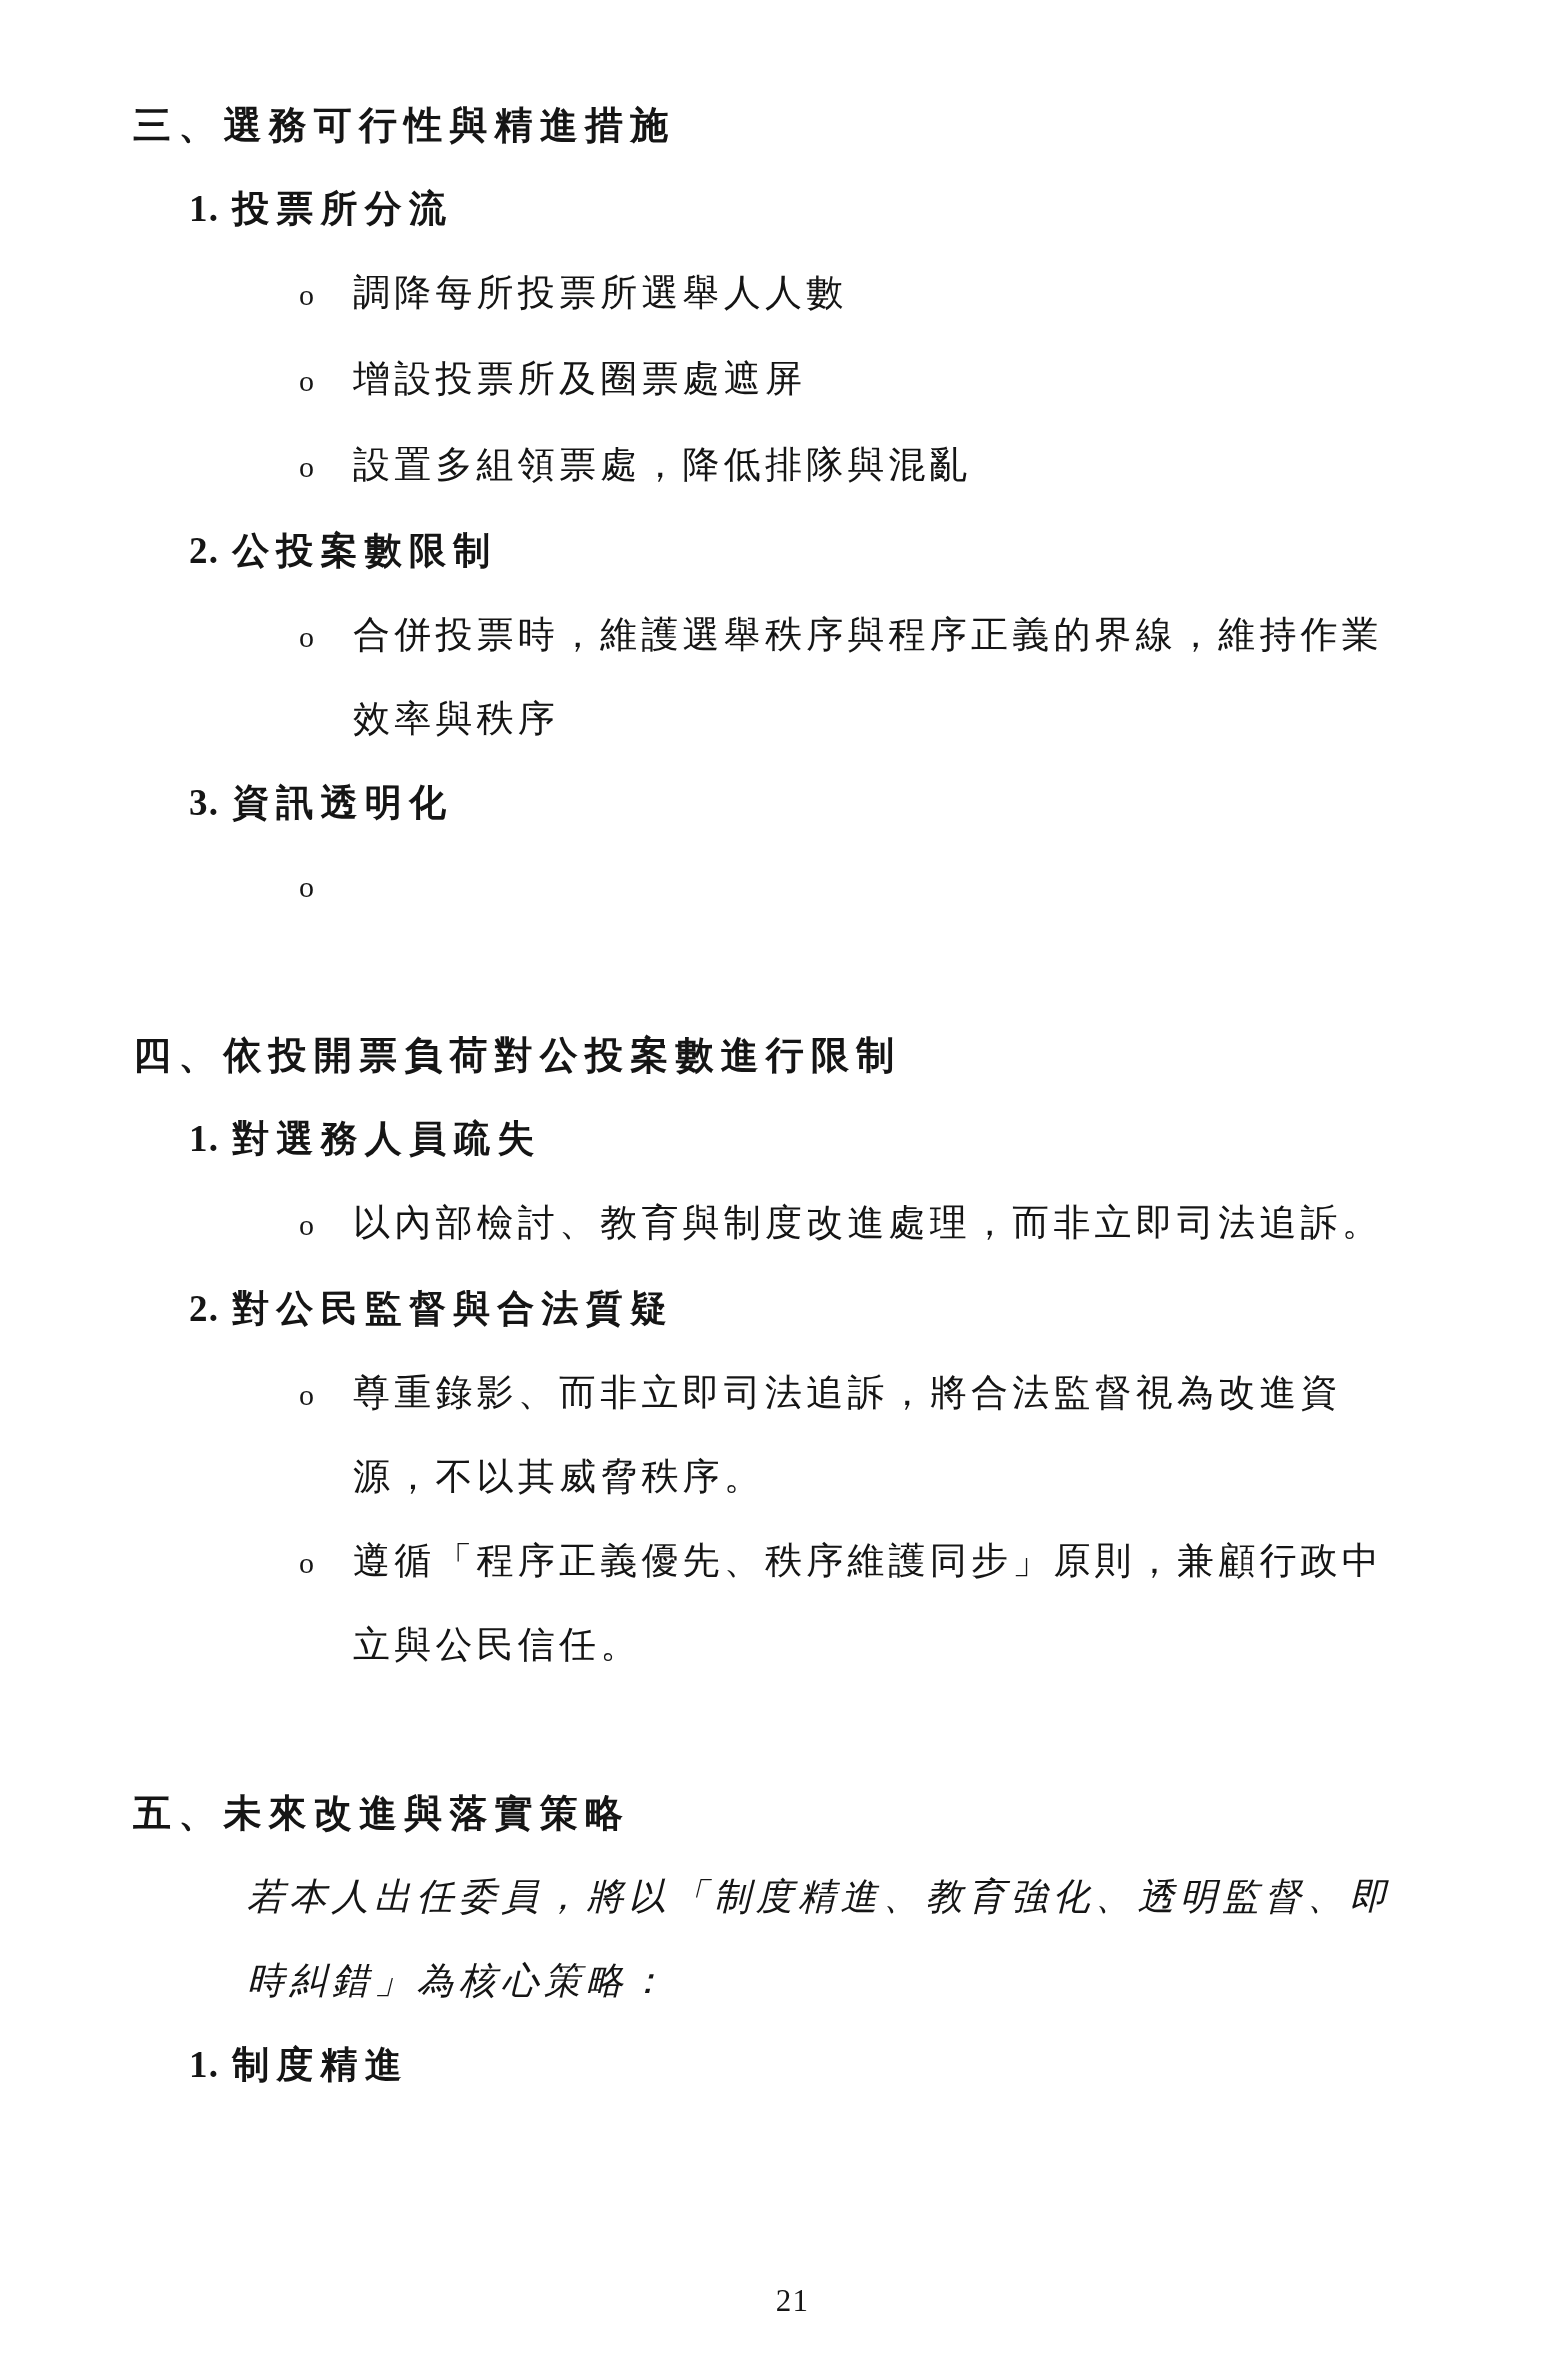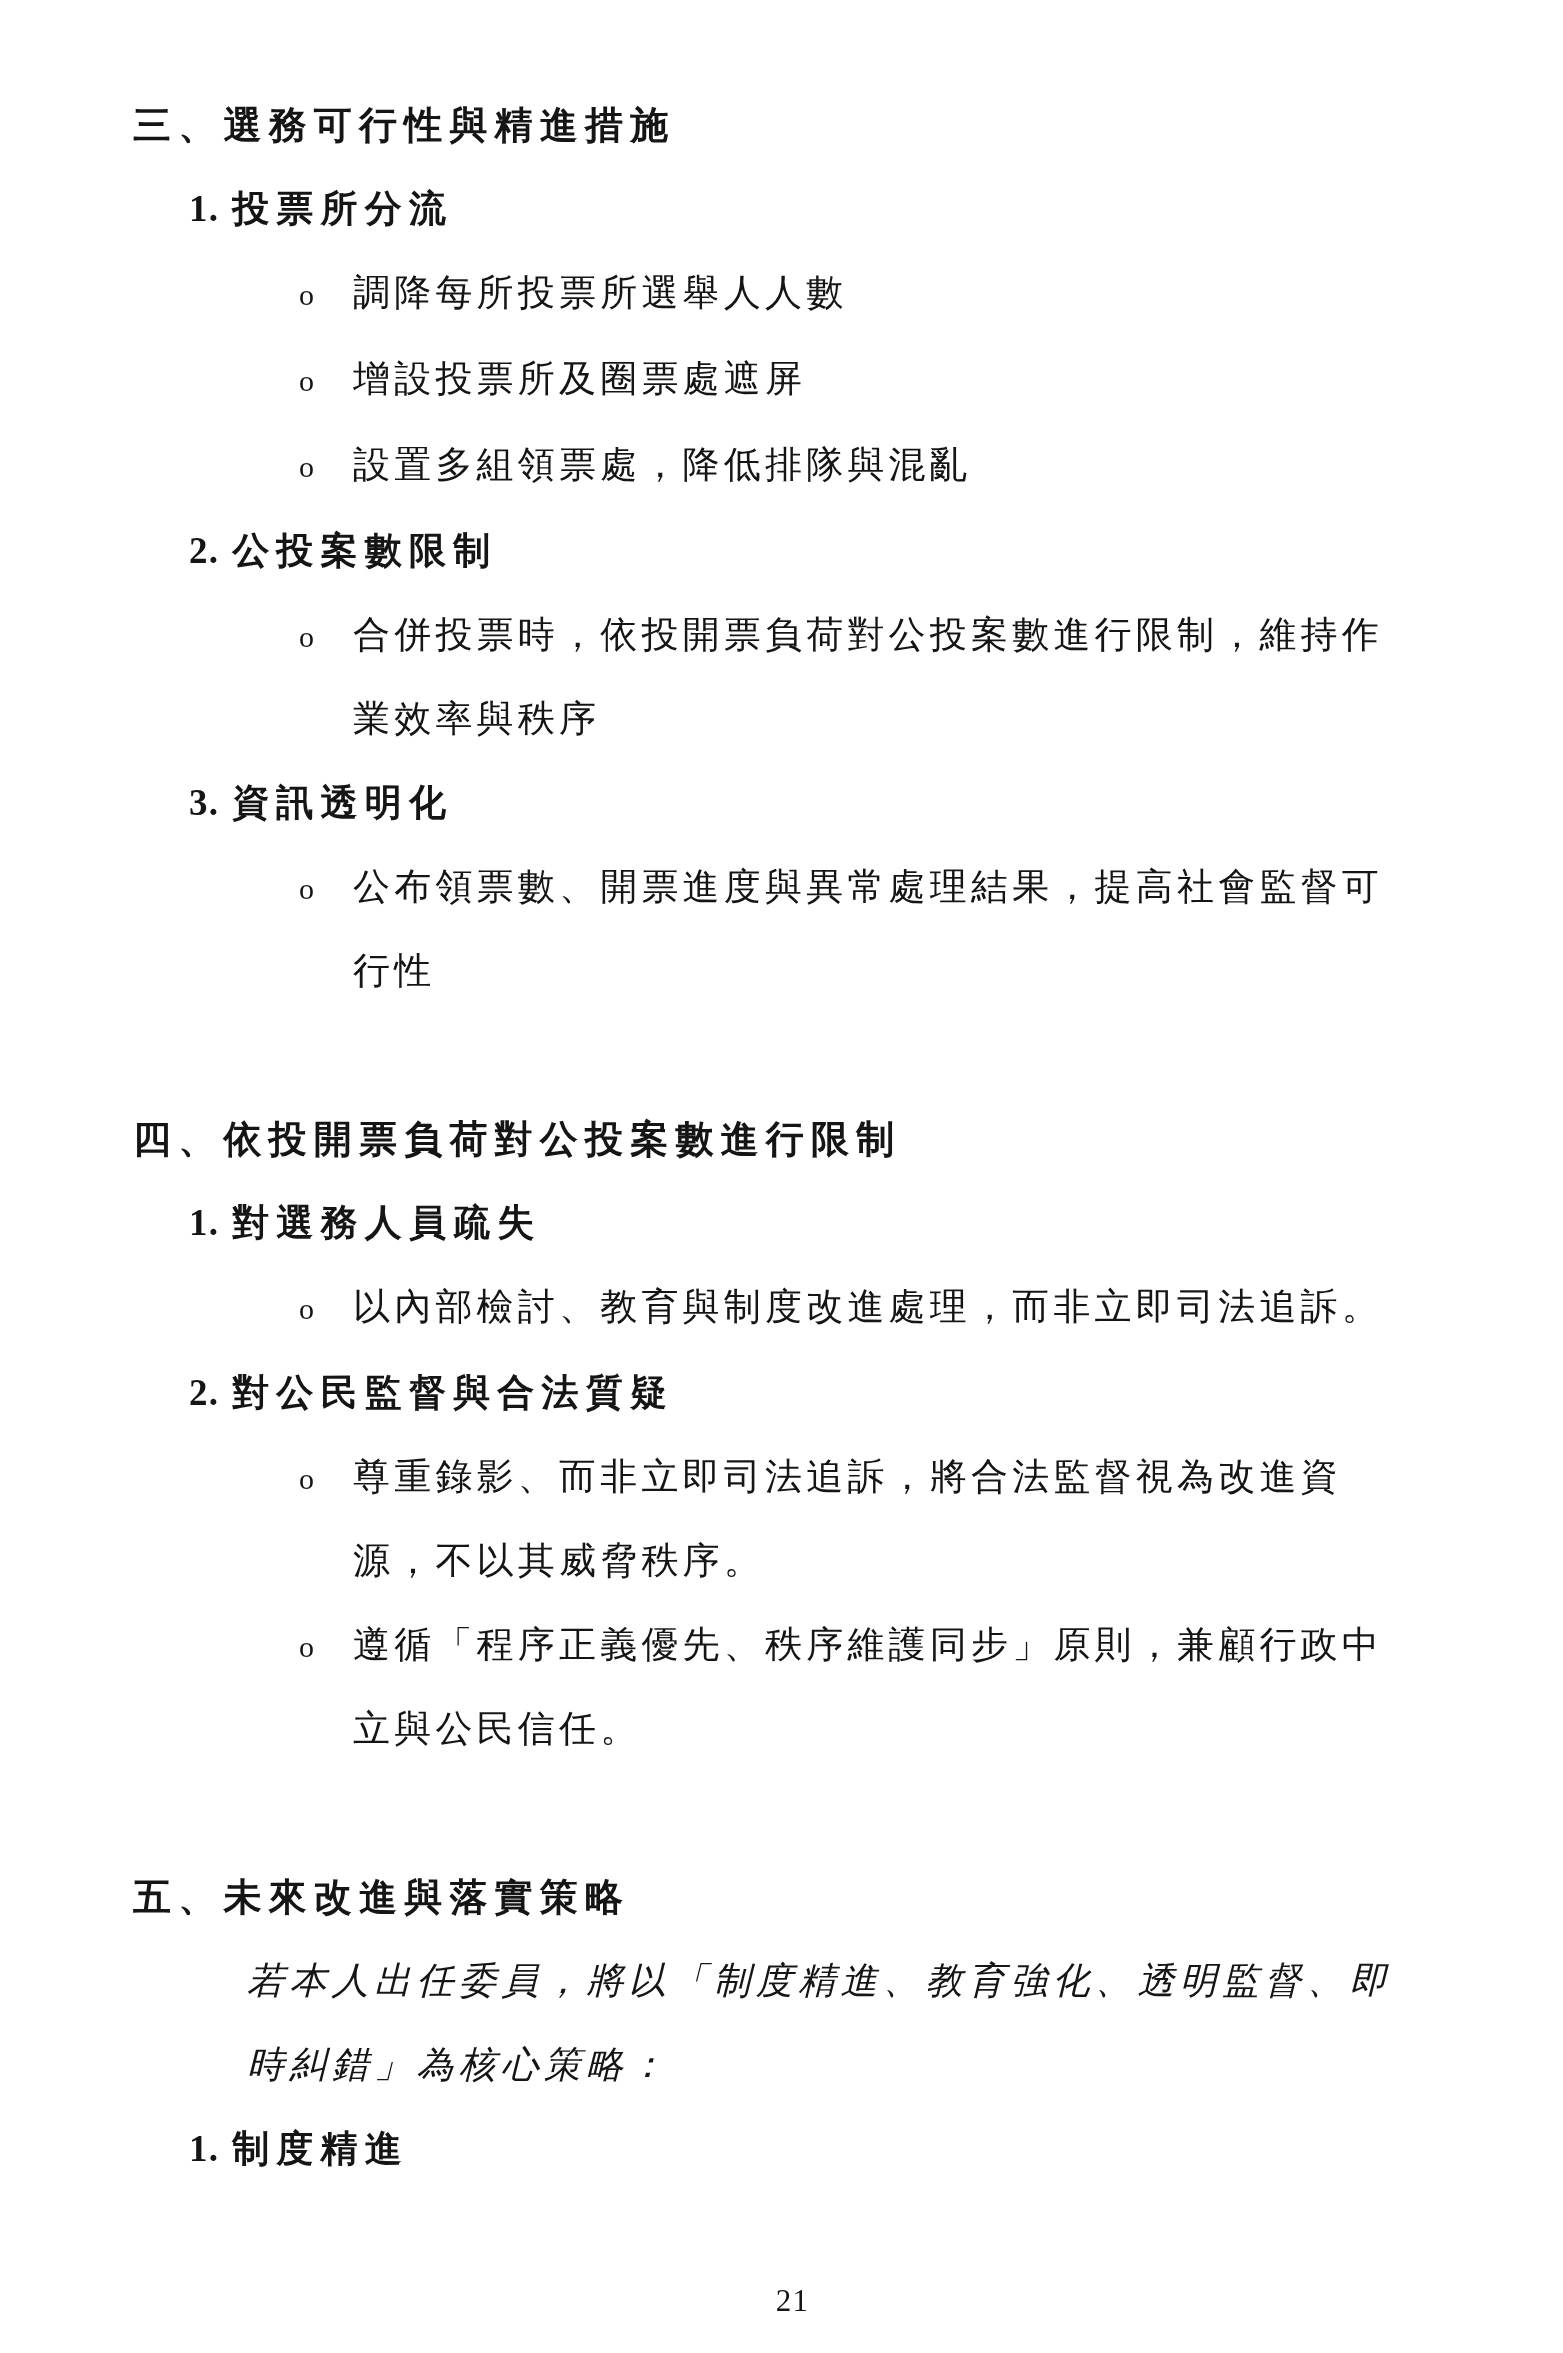--- a/index.html
+++ b/index.html
@@ -104,28 +104,27 @@
           </div>
           <div class="bullet">
             <span class="marker">o</span>
             <span class="bullet-text">設置多組領票處，降低排隊與混亂</span>
           </div>
         </div>
         <div class="item">
           <div class="item-head"><span class="item-num">2.</span><span class="item-title">公投案數限制</span></div>
           <div class="bullet">
             <span class="marker">o</span>
-            <span class="bullet-text">合併投票時，依投開票負荷對公投案數進行限制，維持作業效率與秩序</span>
+            <span class="bullet-text">合併投票時，維護選舉秩序與程序正義的界線，維持作業效率與秩序</span>
           </div>
         </div>
         <div class="item">
           <div class="item-head"><span class="item-num">3.</span><span class="item-title">資訊透明化</span></div>
           <div class="bullet">
             <span class="marker">o</span>
-            <span class="bullet-text">公布領票數、開票進度與異常處理結果，提高社會監督可行性</span>
           </div>
         </div>
       </section>
       <section class="section">
         <h2 class="heading">四、依投開票負荷對公投案數進行限制</h2>
         <div class="item">
           <div class="item-head"><span class="item-num">1.</span><span class="item-title">對選務人員疏失</span></div>
           <div class="bullet">
             <span class="marker">o</span>
             <span class="bullet-text">以內部檢討、教育與制度改進處理，而非立即司法追訴。</span>

